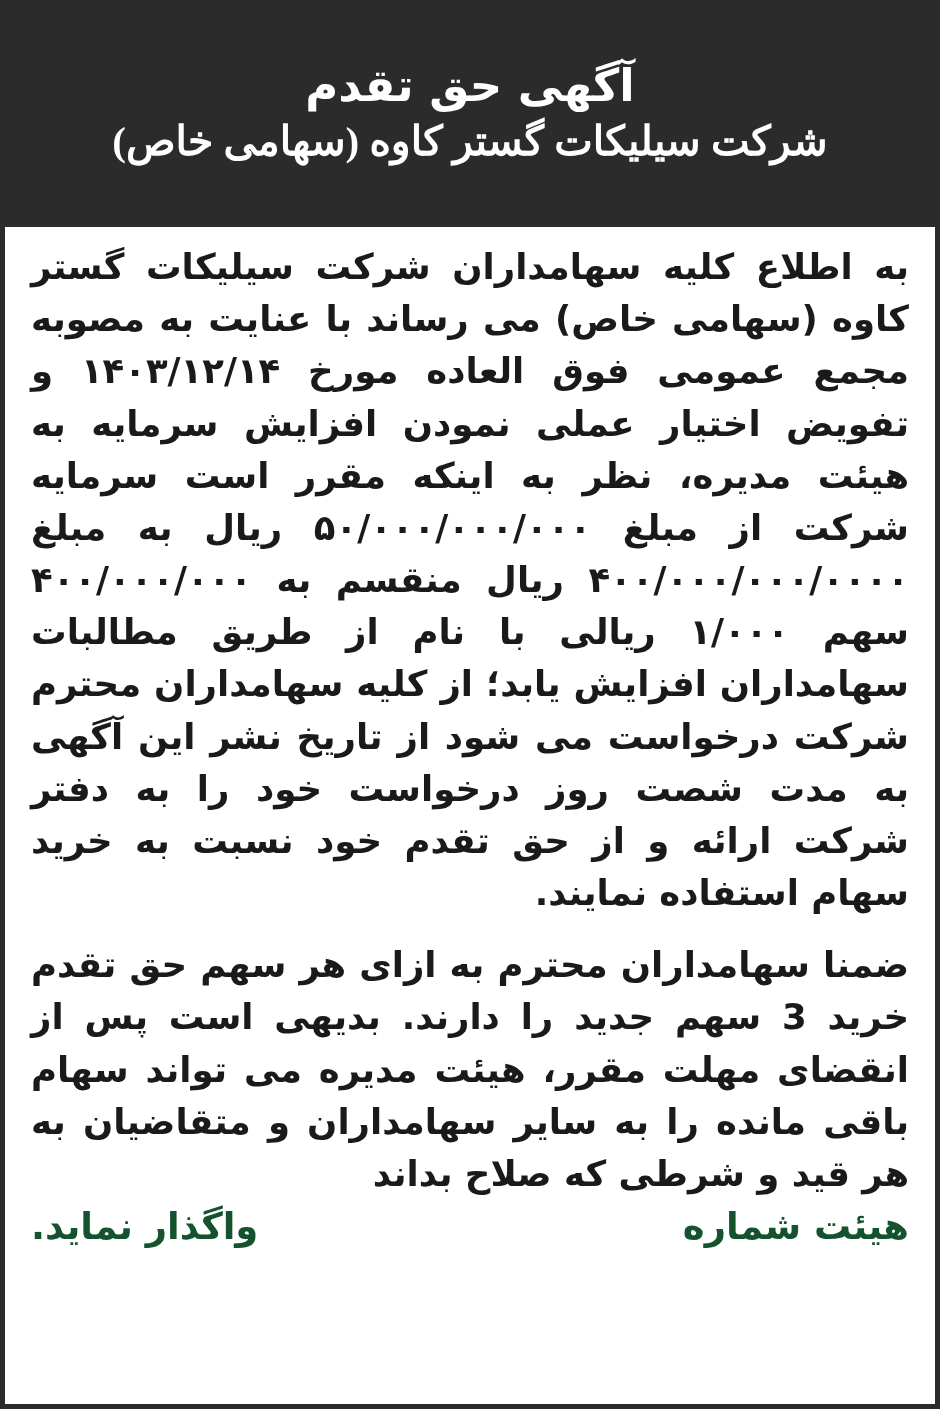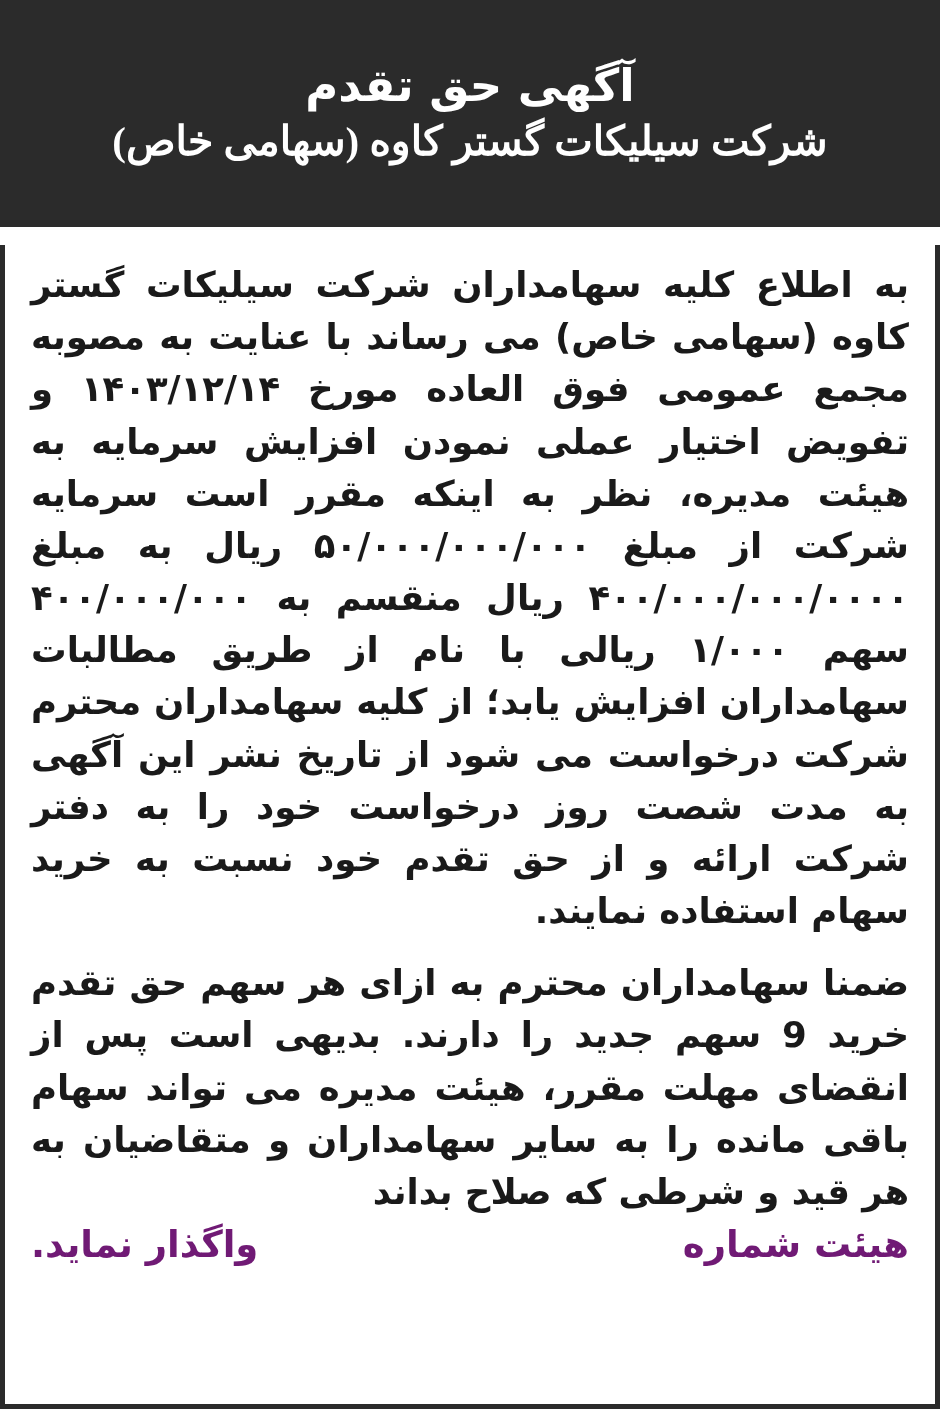--- a/index.html
+++ b/index.html
@@ -15,21 +15,20 @@
 
   .notice {
     position: relative;
     width: 940px;
     height: 1409px;
     box-sizing: border-box;
     background: #ffffff;
     overflow: hidden;
     display: flex;
     flex-direction: column;
-    gap: 18px;
   }
 
   
   .notice-header {
     background: #2b2b2b;
     color: #ffffff;
     box-sizing: border-box;
     padding: 14px 18px 16px 18px;
     text-align: center;
     flex: 0 0 auto;
@@ -104,21 +103,21 @@
     display: flex;
     flex-direction: row;
     align-items: baseline;
     justify-content: flex-start;
   }
 
   .signature {
     font-size: 37px;
     font-weight: bold;
     line-height: 1.35;
-    color: #701a75;
+    color: #14532d;
     white-space: nowrap;
     text-align: right;
   }
 
   .spacer {
     flex: 1 1 auto;
   }
 </style>
 </head>
 <body>
@@ -127,21 +126,21 @@
 
   <div class="notice-header">
     <span class="header-line header-line-1">آگهی حق تقدم</span>
     <span class="header-line header-line-2">شرکت سیلیکات گستر کاوه (سهامی خاص)</span>
   </div>
 
   <div class="notice-body">
 
     <p class="body-para para-1">به اطلاع کلیه سهامداران شرکت سیلیکات گستر کاوه (سهامی خاص) می رساند با عنایت به مصوبه مجمع عمومی  فوق العاده مورخ ۱۴۰۳/۱۲/۱۴ و تفویض اختیار عملی نمودن افزایش سرمایه به هیئت مدیره، نظر به اینکه مقرر است سرمایه شرکت از مبلغ ۵۰/۰۰۰/۰۰۰/۰۰۰ ریال به مبلغ ۴۰۰/۰۰۰/۰۰۰/۰۰۰۰ ریال منقسم به ۴۰۰/۰۰۰/۰۰۰ سهم ۱/۰۰۰ ریالی با نام از طریق مطالبات سهامداران افزایش یابد؛ از کلیه سهامداران محترم شرکت درخواست می شود از تاریخ نشر این آگهی به مدت شصت روز درخواست خود را به دفتر شرکت ارائه و از حق تقدم خود نسبت به خرید سهام استفاده نمایند.</p>
 
-    <p class="body-para para-2">ضمنا سهامداران محترم به ازای هر سهم حق تقدم خرید 9 سهم جدید را دارند. بدیهی است پس از انقضای مهلت مقرر، هیئت مدیره می تواند سهام باقی مانده را به سایر سهامداران و متقاضیان به هر قید و شرطی که صلاح بداند</p>
+    <p class="body-para para-2">ضمنا سهامداران محترم به ازای هر سهم حق تقدم خرید 3 سهم جدید را دارند. بدیهی است پس از انقضای مهلت مقرر، هیئت مدیره می تواند سهام باقی مانده را به سایر سهامداران و متقاضیان به هر قید و شرطی که صلاح بداند</p>
 
     <div class="signature-row">
       <span class="signature">هیئت شماره</span>
       <span class="spacer"></span>
     <span class="signature" style="font-weight: 600;">واگذار نماید.</span>
       </div>
 
   </div>
 
 </div>

